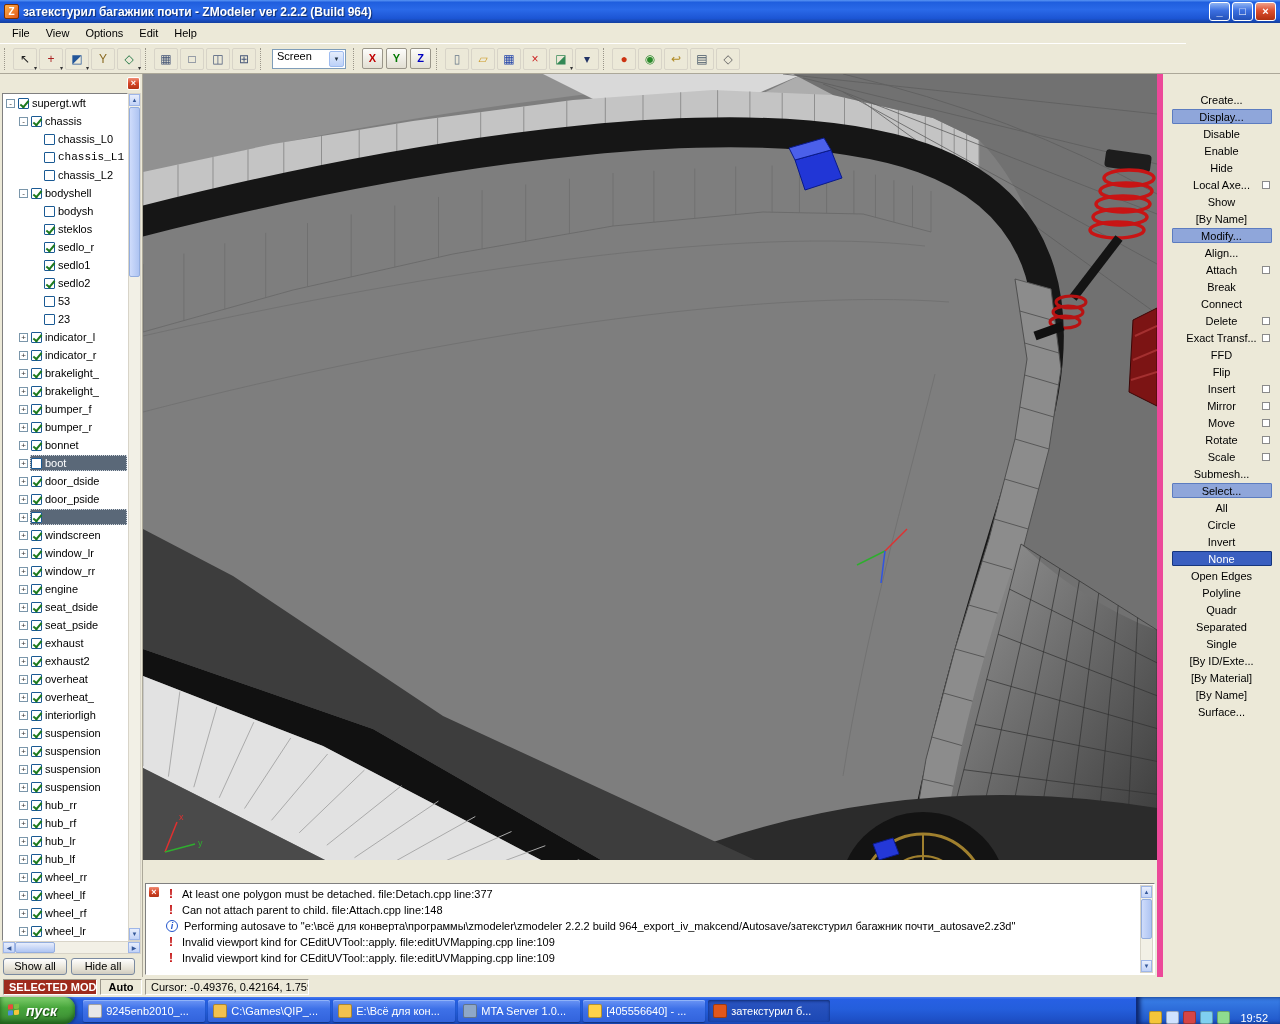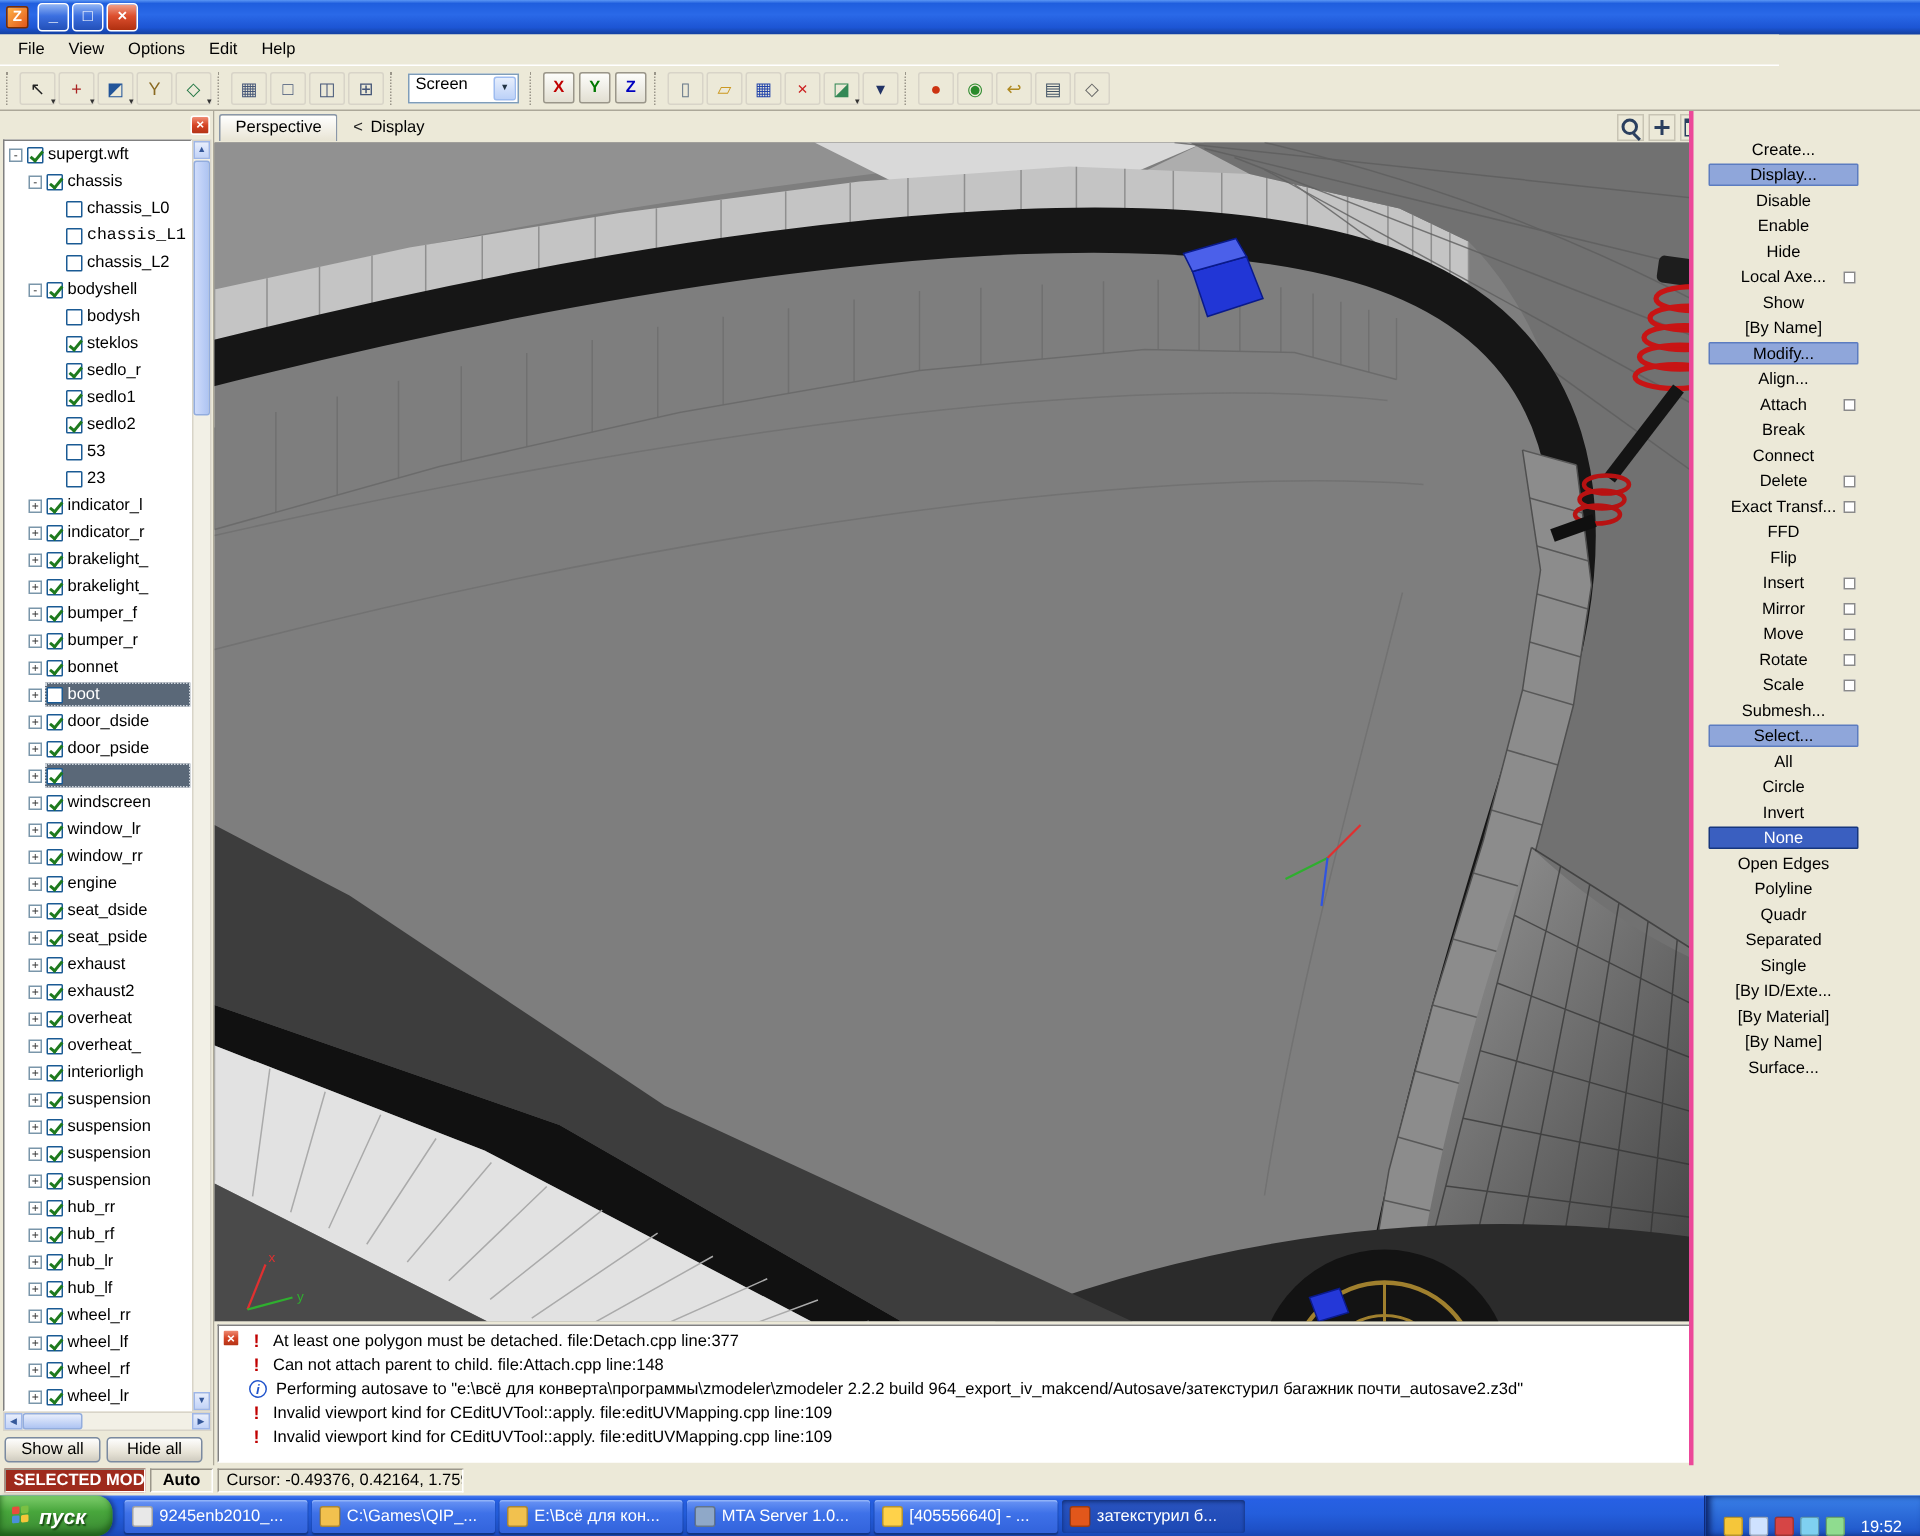--- a/index.html
+++ b/index.html
@@ -87,21 +87,21 @@
   #log-inner{width:100%;height:100%;background:#fff;border:1px solid;border-color:#808080 #fff #fff #808080;position:relative;overflow:hidden}
   #log-close{position:absolute;left:2px;top:2px}
   #log-lines{position:absolute;left:20px;top:2px;right:18px}
   .log-line{height:16px;display:flex;align-items:center;gap:6px;white-space:nowrap;overflow:hidden}
   .log-err{color:#c00000;font-weight:bold;width:10px;text-align:center;font-size:12px}
   .log-info{width:12px;height:12px;border-radius:50%;border:1px solid #2255cc;color:#2255cc;font-size:9px;font-weight:bold;
     text-align:center;line-height:10px;font-style:italic;flex:none}
   #log-vscroll{position:absolute;right:1px;top:1px;width:13px;bottom:1px;background:#f2f0e6;border:1px solid #d8d4c8}
 
   
-  #right-panel{position:absolute;left:1126px;top:74px;width:123px;height:903px;background:#ECE9D8;border-left:3px solid #ec4899;padding-top:18px}
+  #right-panel{position:absolute;left:1157px;top:74px;width:123px;height:903px;background:#ECE9D8;border-left:6px solid #ec4899;padding-top:18px}
   .rp-btn{width:100px;height:15px;margin:0 auto 2px;background:#ECE9D8;text-align:center;line-height:14px;position:relative;
     border:1px solid #ECE9D8;border-radius:1px}
   .rp-btn.active-cat{background:#8fa6da;border:1px solid #5c7cc0}
   .rp-btn.selected{background:#3a5fc0;color:#fff;border:1px solid #16367e}
   .rp-cb{position:absolute;right:1px;top:3px;width:8px;height:8px;border:1px solid #8a8a8a;background:#fff}
 
   
   #statusbar{position:absolute;left:0;top:977px;width:1280px;height:20px;background:#ECE9D8;display:flex;align-items:center;gap:3px;padding:0 3px}
   .sb-box{border:1px solid;border-color:#9a968a #fff #fff #9a968a;height:16px;line-height:14px;padding:0 5px;white-space:nowrap;overflow:hidden}
   #sb-hint{flex:1}
@@ -127,20 +127,21 @@
   #tray{height:27px;margin-left:auto;display:flex;align-items:flex-end;gap:6px;padding:0 12px 0 12px;color:#fff;flex:none;
     background:linear-gradient(180deg,#3a80e8,#1e55c8);border-left:1px solid #0e2a7a;box-shadow:inset 3px 0 4px #0c2468}
   .tray-ico{width:13px;height:13px;border-radius:2px;border:1px solid rgba(0,0,0,.25)}
   #clock{margin-left:4px}
 </style>
 </head>
 <body>
 
 <div id="titlebar">
   <div class="app-icon">Z</div>
+  <div class="title-text">затекстурил багажник почти - ZModeler ver 2.2.2 (Build 964)</div>
   <div class="winbtn btn-min">_</div>
   <div class="winbtn btn-max">□</div>
   <div class="winbtn btn-close">×</div>
 </div>
 
 <div id="menubar">
     <div class="menu-item">File</div>
     <div class="menu-item">View</div>
     <div class="menu-item">Options</div>
     <div class="menu-item">Edit</div>
@@ -570,37 +571,20 @@
     <div class="sc-btn-h">◀</div>
     <div class="sc-thumb-h"></div>
     <div style="flex:1"></div>
     <div class="sc-btn-h">▶</div>
   </div>
   <div id="btn-showall" class="panel-btn">Show all</div>
   <div id="btn-hideall" class="panel-btn">Hide all</div>
 </div>
 
 <div id="viewport">
-  <div id="vp-tabbar">
-    <div class="vp-tab">Perspective</div>
-    <span class="vp-back">&lt;</span>
-    <span class="vp-mode">Display</span>
-    <div id="vp-icons">
-      <div class="vp-btn">
-          <span class="icon-mag"></span>
-        </div>
-      <div class="vp-btn">
-          <span class="icon-pan"></span>
-        </div>
-      <div class="vp-btn">
-          <span class="icon-max"></span>
-        </div>
-      <div class="vp-red"></div>
-    </div>
-  </div>
 
   <svg id="vp-canvas" width="1014" height="786" viewBox="0 0 1014 786">
     <defs>
       <linearGradient id="fg" x1="0" y1="0" x2="1" y2="1">
         <stop offset="0" stop-color="#9a9a9a"></stop>
           <stop offset="1" stop-color="#383838"></stop>
       </linearGradient>
     </defs>
     <rect width="1014" height="786" fill="#7E7E7E"></rect>
     <path d="M0,0 H650 C430,16 190,52 0,100 Z" fill="#919191"></path>

